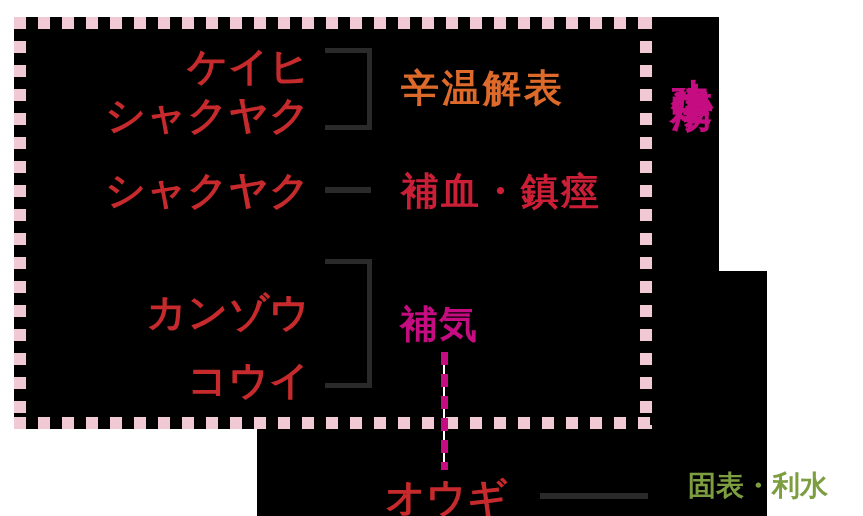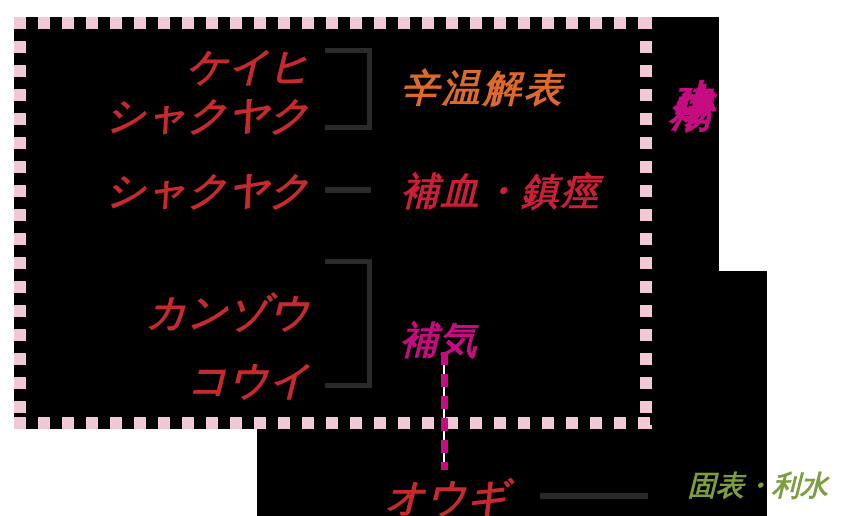--- a/index.html
+++ b/index.html
@@ -8,21 +8,21 @@
     --effect-crimson:#cb1f37;
     --magenta:#c50d81;
     --effect-green:#7c9e41;
     --border-pink:#f0c9d4;
     --panel-black:#000000;
     --connector-gray:#2a2a2a;
   }
   html,body{margin:0;padding:0;background:#ffffff;}
   .stage{
     position:relative;width:863px;height:516px;overflow:hidden;background:#ffffff;
-    font-family:"DejaVu Sans","Liberation Sans",sans-serif;font-weight:700;font-style:italic;
+    font-family:"DejaVu Sans","Liberation Sans",sans-serif;font-weight:700;
   }
   .panel{position:absolute;background:var(--panel-black);}
   .panel-a{left:14px;top:17px;width:705px;height:412px;}
   .panel-b{left:257px;top:271px;width:510px;height:245px;}
   .dash-strip{position:absolute;}
   .dash-h{height:12px;width:638px;left:14px;
     background:repeating-linear-gradient(90deg,var(--border-pink) 0 12px,transparent 12px 24px);}
   .dash-top{top:17px;}
   .dash-bottom{top:417px;}
   .dash-v{width:12px;height:412px;top:17px;
@@ -32,21 +32,21 @@
   .txt{position:absolute;white-space:nowrap;line-height:1.08;}
   .ing{color:var(--ingredient-red);font-size:40px;right:553px;text-align:right;}
   .keihi{top:45px;}
   .shokyo{top:94px;}
   .shakuyaku{top:169px;}
   .kanzo{top:251px;margin-top:40px;}
   .taiso{top:306px;}
   .koi{top:359px;}
   .eff1{left:401px;top:68px;font-size:38px;letter-spacing:3px;color:var(--effect-orange);}
   .eff2{left:401px;top:171px;font-size:38px;letter-spacing:2px;color:var(--effect-crimson);}
-  .eff3{left:400px;top:320px;font-size:38px;letter-spacing:1px;color:var(--magenta);}
+  .eff3{left:400px;top:304px;font-size:38px;letter-spacing:1px;color:var(--magenta);}
   .eff4{left:656px;top:471px;font-size:28px;color:var(--effect-green);margin-left:32px;}
   .ogi{left:385px;top:476px;font-size:40px;color:var(--ingredient-red);}
   .formula{
     left:671px;top:45px;font-size:42px;color:var(--magenta);
     writing-mode:vertical-rl;text-orientation:upright;letter-spacing:4px;line-height:1;
   }
   .bracket{position:absolute;left:325px;width:47px;
     border:5px solid var(--connector-gray);border-left:none;box-sizing:border-box;}
   .bracket-1{top:48px;height:82px;}
   .bracket-2{top:259px;height:129px;}

